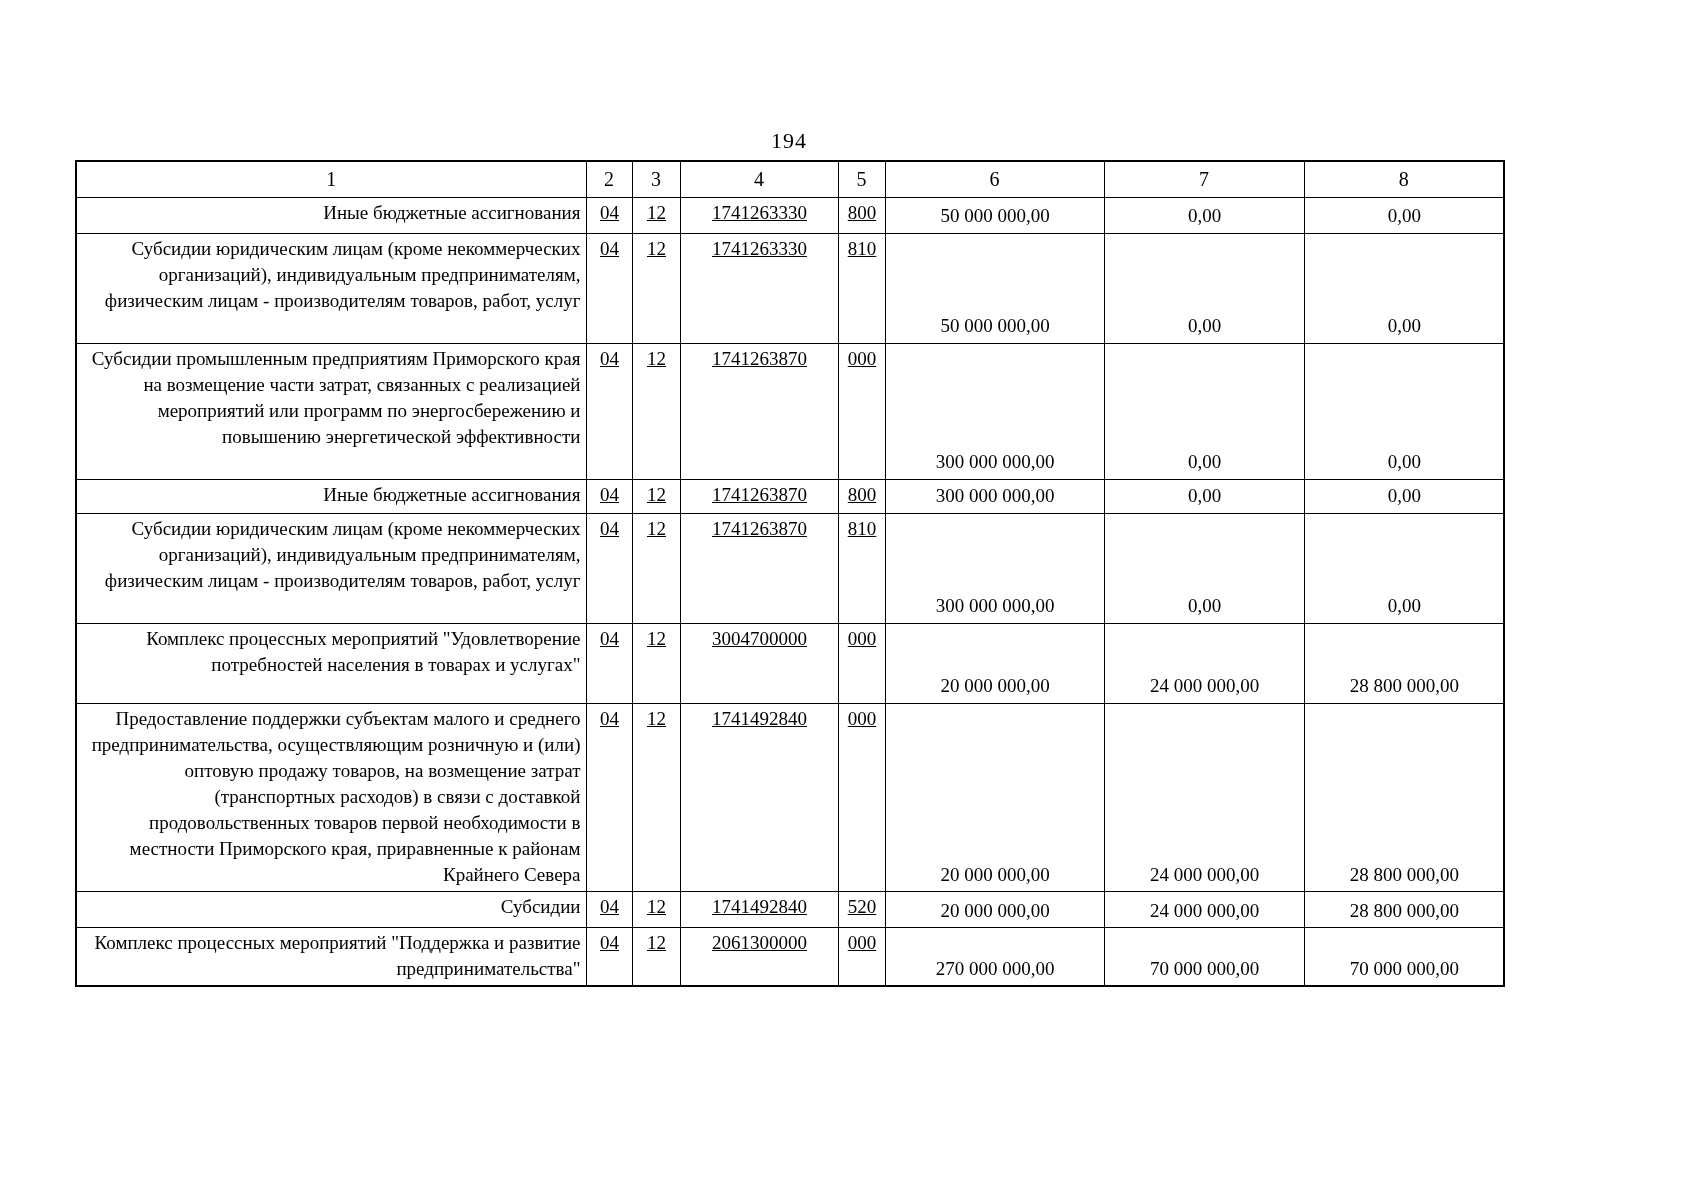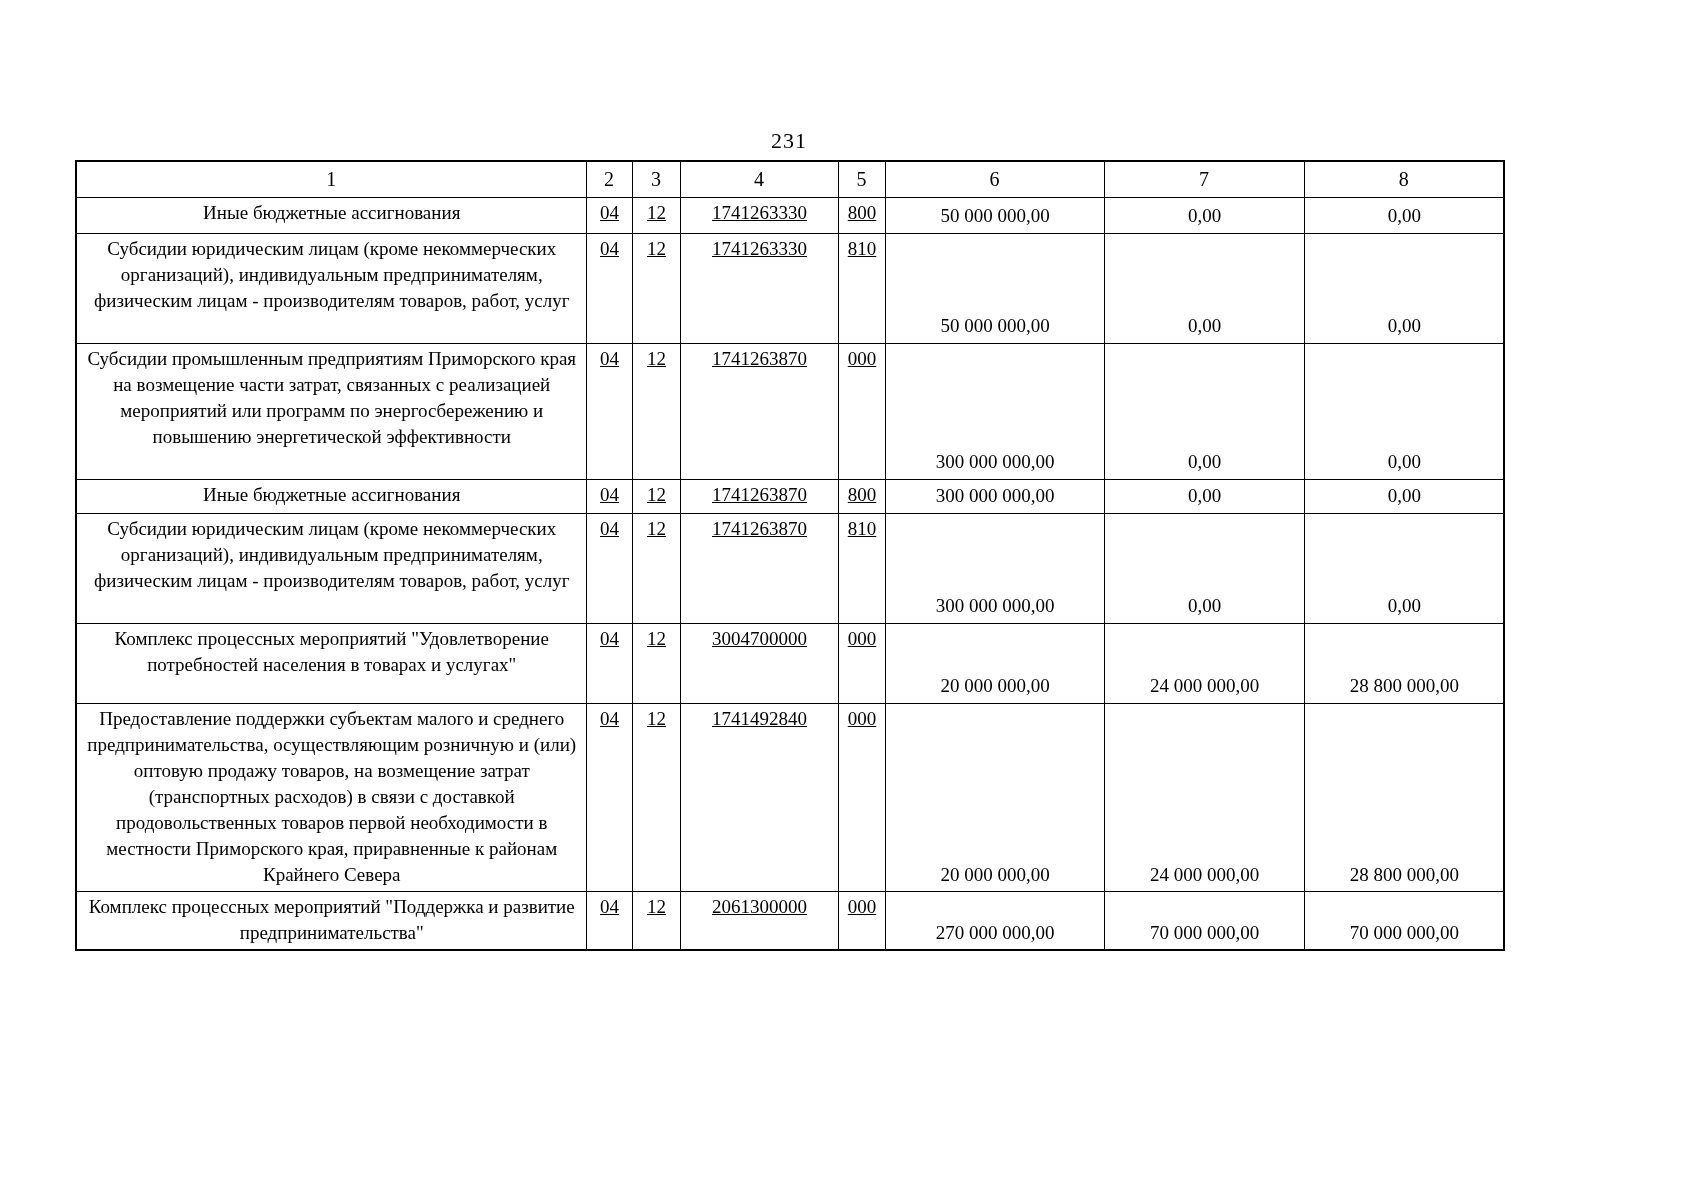--- a/index.html
+++ b/index.html
@@ -46,41 +46,41 @@
     vertical-align: middle;
     padding: 3px 2px;
     height: 36px;
   }
   table.budget-table td {
     font-size: 19px;
     line-height: 1.37;
     padding: 2px 5px 3px 6px;
   }
   td.col1 {
-    text-align: center;
+    text-align: right;
     vertical-align: top;
   }
   td.col2, td.col3, td.col4, td.col5 {
     text-align: center;
     vertical-align: top;
     text-decoration: underline;
   }
   td.col6, td.col7, td.col8 {
     text-align: center;
     vertical-align: bottom;
     padding-right: 9px;
     white-space: nowrap;
   }
 </style>
 </head>
 <body>
 
 <div class="page">
 
-  <div class="page-number">231</div>
+  <div class="page-number">194</div>
 
   <table class="budget-table">
     <colgroup>
       <col style="width:510px">
       <col style="width:46px">
       <col style="width:48px">
       <col style="width:158px">
       <col style="width:47px">
       <col style="width:219px">
       <col style="width:200px">
@@ -162,20 +162,30 @@
         <tr style="height: 188px;">
           <td class="col1">Предоставление поддержки субъектам малого и среднего предпринимательства, осуществляющим розничную и (или) оптовую продажу товаров, на возмещение затрат (транспортных расходов) в связи с доставкой продовольственных товаров первой необходимости в местности Приморского края, приравненные к районам Крайнего Севера</td>
           <td class="col2">04</td>
           <td class="col3">12</td>
           <td class="col4">1741492840</td>
           <td class="col5">000</td>
           <td class="col6">20 000 000,00</td>
           <td class="col7">24 000 000,00</td>
           <td class="col8">28 800 000,00</td>
         </tr>
+        <tr style="height: 36px;">
+          <td class="col1">Субсидии</td>
+          <td class="col2">04</td>
+          <td class="col3">12</td>
+          <td class="col4">1741492840</td>
+          <td class="col5">520</td>
+          <td class="col6">20 000 000,00</td>
+          <td class="col7">24 000 000,00</td>
+          <td class="col8">28 800 000,00</td>
+        </tr>
         <tr style="height: 56px;">
           <td class="col1">Комплекс процессных мероприятий "Поддержка и развитие предпринимательства"</td>
           <td class="col2">04</td>
           <td class="col3">12</td>
           <td class="col4">2061300000</td>
           <td class="col5">000</td>
           <td class="col6">270 000 000,00</td>
           <td class="col7">70 000 000,00</td>
           <td class="col8">70 000 000,00</td>
         </tr>

